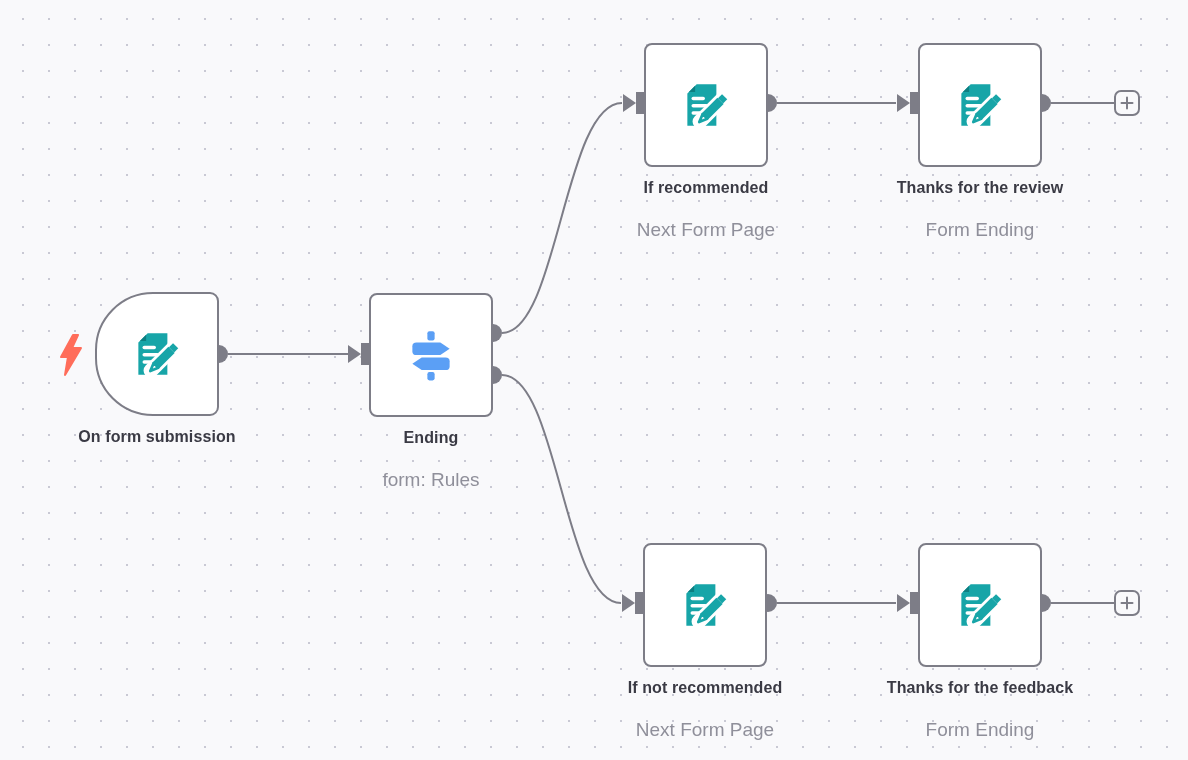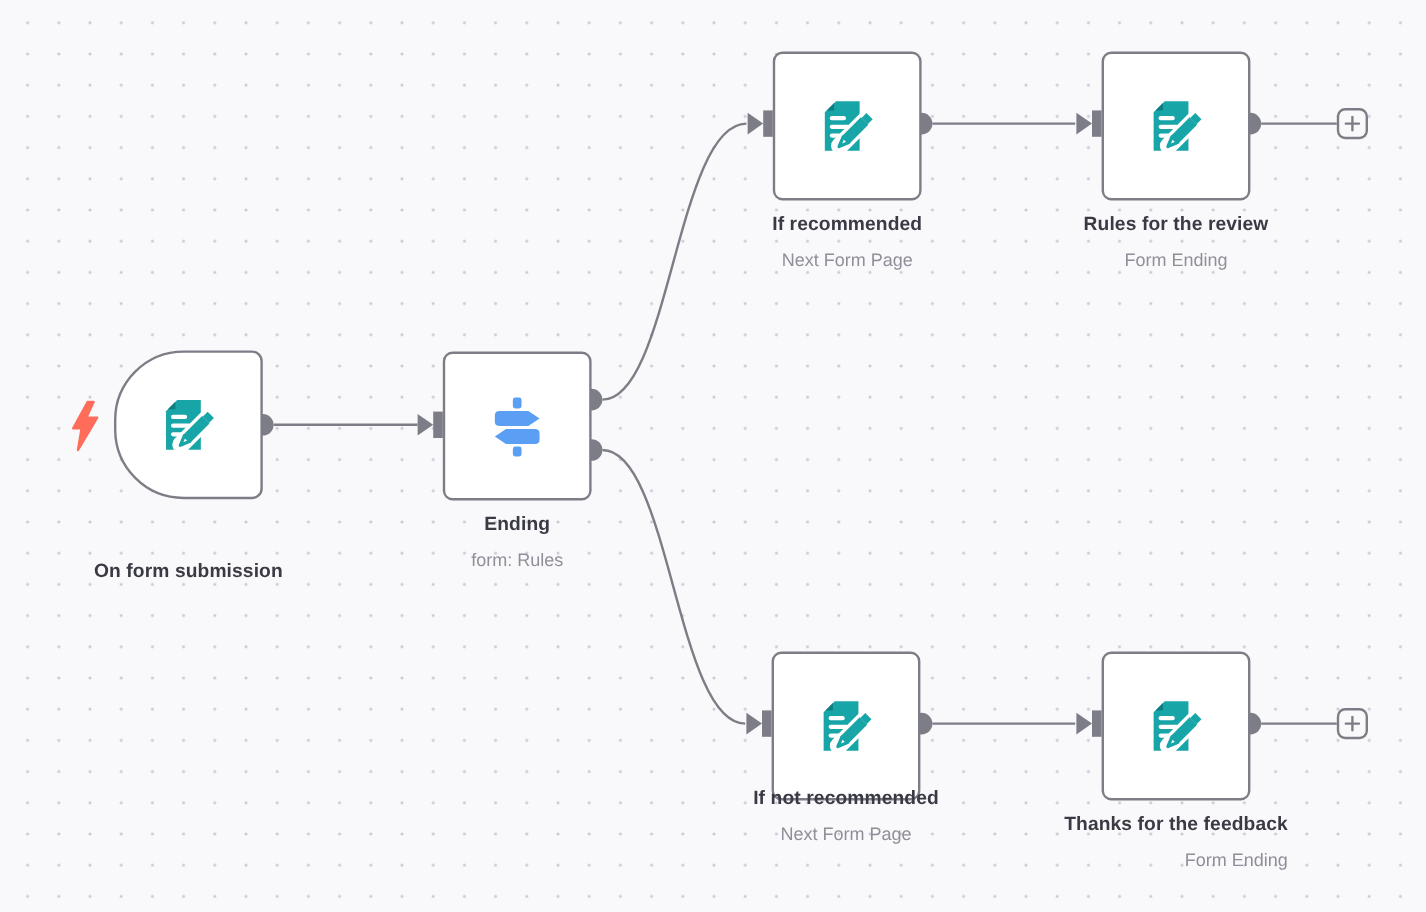--- a/index.html
+++ b/index.html
@@ -28,21 +28,21 @@
   .node-label{
     position:absolute;
     text-align:center;
     white-space:nowrap;
     transform:translateX(-50%);
   }
   .node-title{
     font-size:16px;font-weight:700;color:#3a3a44;letter-spacing:0.1px;
   }
   .node-subtitle{
-    margin-top:12px;font-size:15px;font-weight:400;color:#8f8f9a;
+    margin-top:22px;font-size:19px;font-weight:400;color:#8f8f9a;
   }
   .plus-btn{
     position:absolute;width:26px;height:26px;
     border:2px solid #7d7d87;border-radius:7px;
     box-sizing:border-box;background:#f9f9fb;
     display:flex;align-items:center;justify-content:center;
     cursor:pointer;
   }
   .bolt{position:absolute;left:58px;top:333px;}
 </style>
@@ -200,42 +200,42 @@
     <svg width="14" height="14" viewBox="0 0 14 14">
       <path d="M7 1.5 V12.5 M1.5 7 H12.5" stroke="#7d7d87" stroke-width="2" stroke-linecap="round"></path>
     </svg>
   </div>
   <div class="plus-btn" style="left:1114px;top:590px;">
     <svg width="14" height="14" viewBox="0 0 14 14">
       <path d="M7 1.5 V12.5 M1.5 7 H12.5" stroke="#7d7d87" stroke-width="2" stroke-linecap="round"></path>
     </svg>
   </div>
 
-  <div class="node-label" style="left:157px;top:428px;margin-top:40px;">
+  <div class="node-label" style="left:157px;top:428px;">
     <div class="node-title">On form submission</div>
   </div>
 
   <div class="node-label" style="left:431px;top:429px;">
     <div class="node-title">Ending</div>
     <div class="node-subtitle">form: Rules</div>
   </div>
 
   <div class="node-label" style="left:706px;top:179px;">
     <div class="node-title">If recommended</div>
     <div class="node-subtitle">Next Form Page</div>
   </div>
 
   <div class="node-label" style="left:980px;top:179px;">
-    <div class="node-title">Rules for the review</div>
+    <div class="node-title">Thanks for the review</div>
     <div class="node-subtitle">Form Ending</div>
   </div>
 
-  <div class="node-label" style="left:705px;top:657px;">
+  <div class="node-label" style="left:705px;top:679px;">
     <div class="node-title">If not recommended</div>
     <div class="node-subtitle">Next Form Page</div>
   </div>
 
-  <div class="node-label" style="left:980px;top:679px;text-align:right;">
+  <div class="node-label" style="left:980px;top:679px;">
     <div class="node-title">Thanks for the feedback</div>
     <div class="node-subtitle">Form Ending</div>
   </div>
 
 </div>
 
 </body></html>

